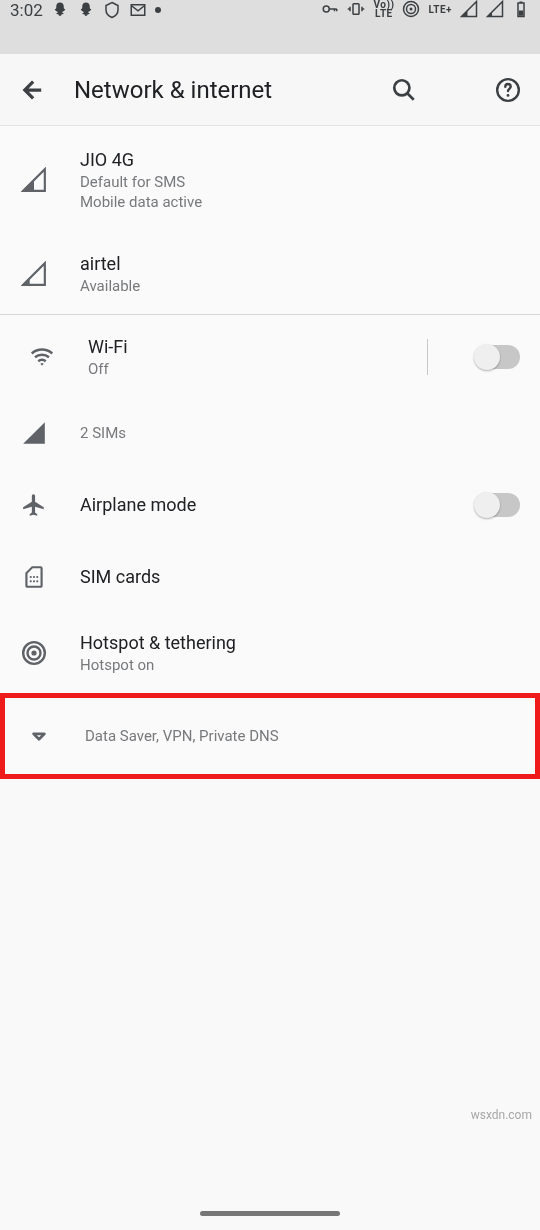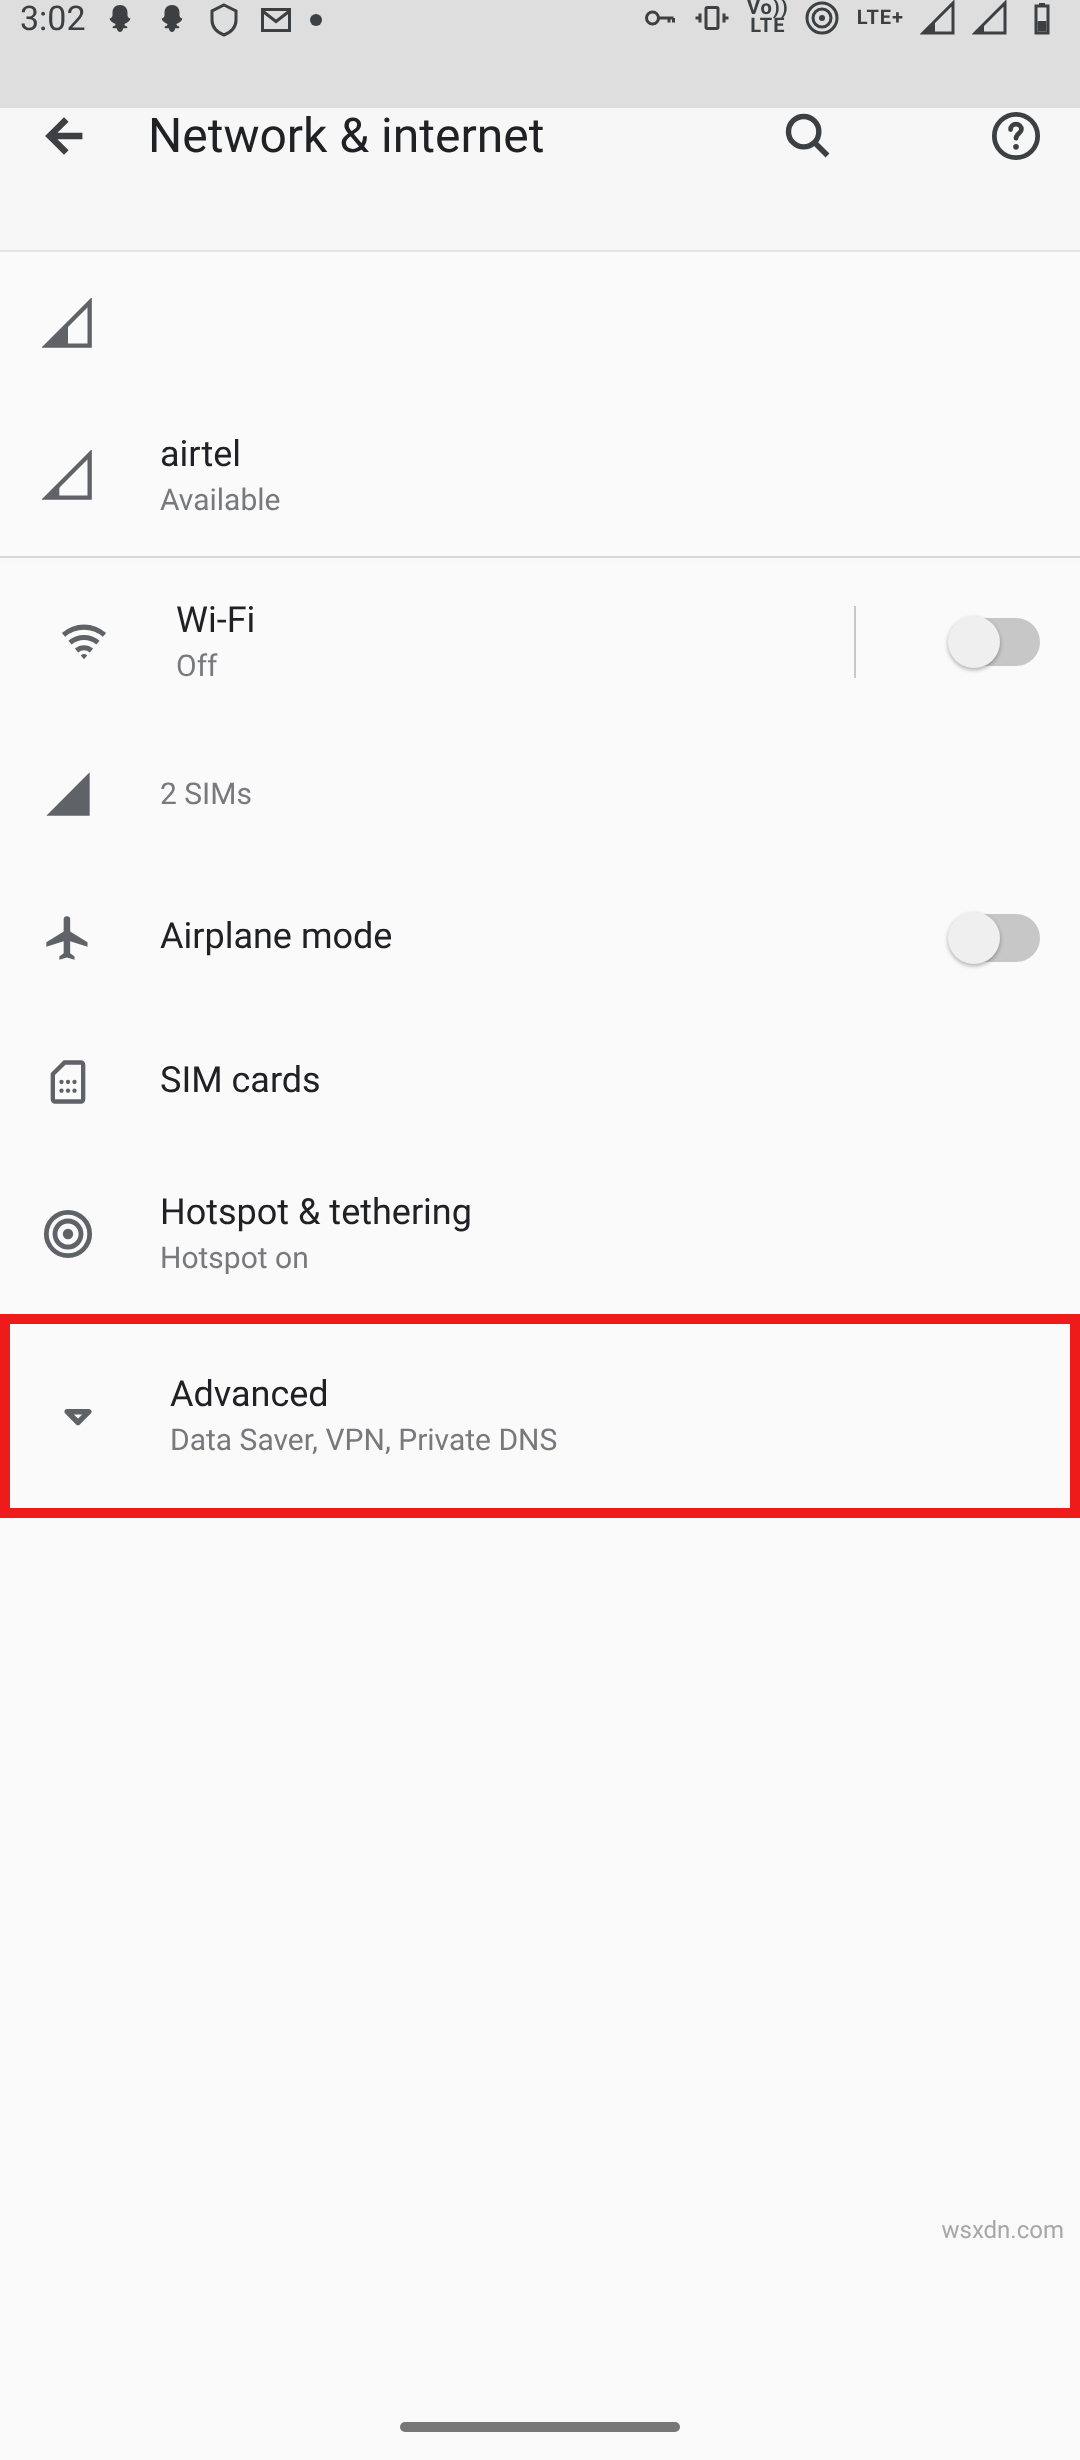--- a/index.html
+++ b/index.html
@@ -7,21 +7,21 @@
 
     
     .status-bar { height:54px; background:#dedede; display:flex; align-items:flex-start; justify-content:space-between; padding:0 10px; font-size:17px; color:#3c4043; }
     .status-left, .status-right { display:flex; align-items:center; gap:8px; }
     .sb-ico { width:18px; height:18px; display:flex; align-items:center; justify-content:center; }
     .sb-ico svg { width:18px; height:18px; fill:#3c4043; }
     .lte { font-size:10px; font-weight:700; line-height:9px; letter-spacing:.5px; }
     .dot { width:6px; height:6px; border-radius:50%; background:#3c4043; }
 
     
-    .header { height:72px; background:#f7f7f7; display:flex; align-items:flex-start; padding:0 18px; gap:28px; border-bottom:1px solid #e3e3e3; }
+    .header { height:72px; background:#f7f7f7; display:flex; align-items:center; padding:0 18px; gap:28px; border-bottom:1px solid #e3e3e3; }
     .header .title { font-size:24px; flex:1; font-weight:400; color:#202124; }
     .hdr-btn { width:28px; height:28px; display:flex; align-items:center; justify-content:center; }
     .hdr-btn svg { width:26px; height:26px; fill:#3c4043; stroke:#3c4043; }
     .hdr-gap { width:20px }
 
     
     .row { display:flex; align-items:center; padding:18px 20px 18px 20px; min-height:72px; gap:32px; background:#fafafa; }
     .row .leading { width:28px; height:28px; display:flex; align-items:center; justify-content:center; }
     .row .leading svg { width:26px; height:26px; fill:#5f6368; }
     .row .body { flex:1; }
@@ -136,20 +136,25 @@
   </div>
 </div>
 
 <div class="row" style="padding-top:22px;padding-bottom:22px">
   <div class="leading">
     <svg viewBox="0 0 24 24">
         <path d="M2 22L22 2v20z" fill="none" stroke="#5f6368" stroke-width="2"></path>
         <path d="M2 22l10-10v10z" fill="#5f6368"></path>
       </svg>
   </div>
+  <div class="body">
+    <div class="primary">JIO 4G</div>
+    <div class="secondary">Default for SMS</div>
+    <div class="secondary">Mobile data active</div>
+  </div>
 </div>
 
 <div class="row">
   <div class="leading">
     <svg viewBox="0 0 24 24">
         <path d="M2 22L22 2v20z" fill="none" stroke="#5f6368" stroke-width="2"></path>
         <path d="M2 22l6-6v6z" fill="#5f6368"></path>
       </svg>
   </div>
   <div class="body">
@@ -227,19 +232,18 @@
   </div>
 </div>
 
 <div class="row block-top" style="padding-top:24px;padding-bottom:24px">
   <div class="leading">
     <svg viewBox="0 0 24 24">
         <path d="M7 10l5 5 5-5z" fill="none" stroke="#5f6368" stroke-width="2.5" stroke-linejoin="round" stroke-linecap="round"></path>
       </svg>
   </div>
   <div class="body">
-    <div class="primary">Advanced</div>
     <div class="secondary">Data Saver, VPN, Private DNS</div>
   </div>
 </div>
 
 <div class="watermark">wsxdn.com</div>
 <div class="nav"></div>
 
 </body></html>

